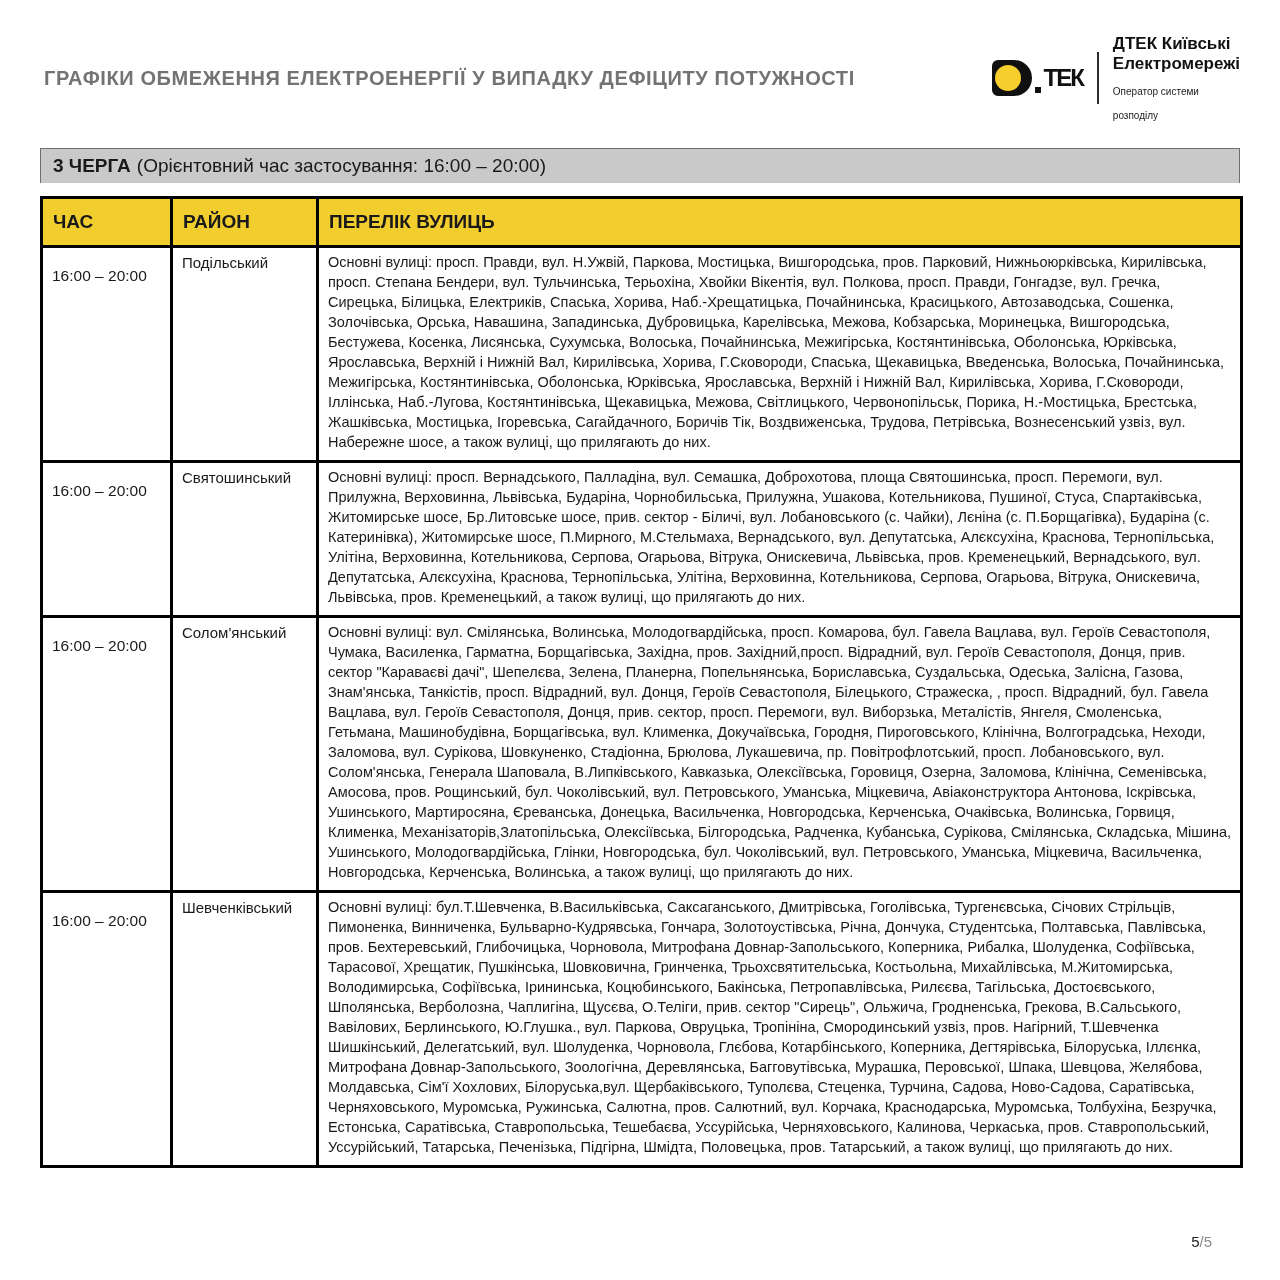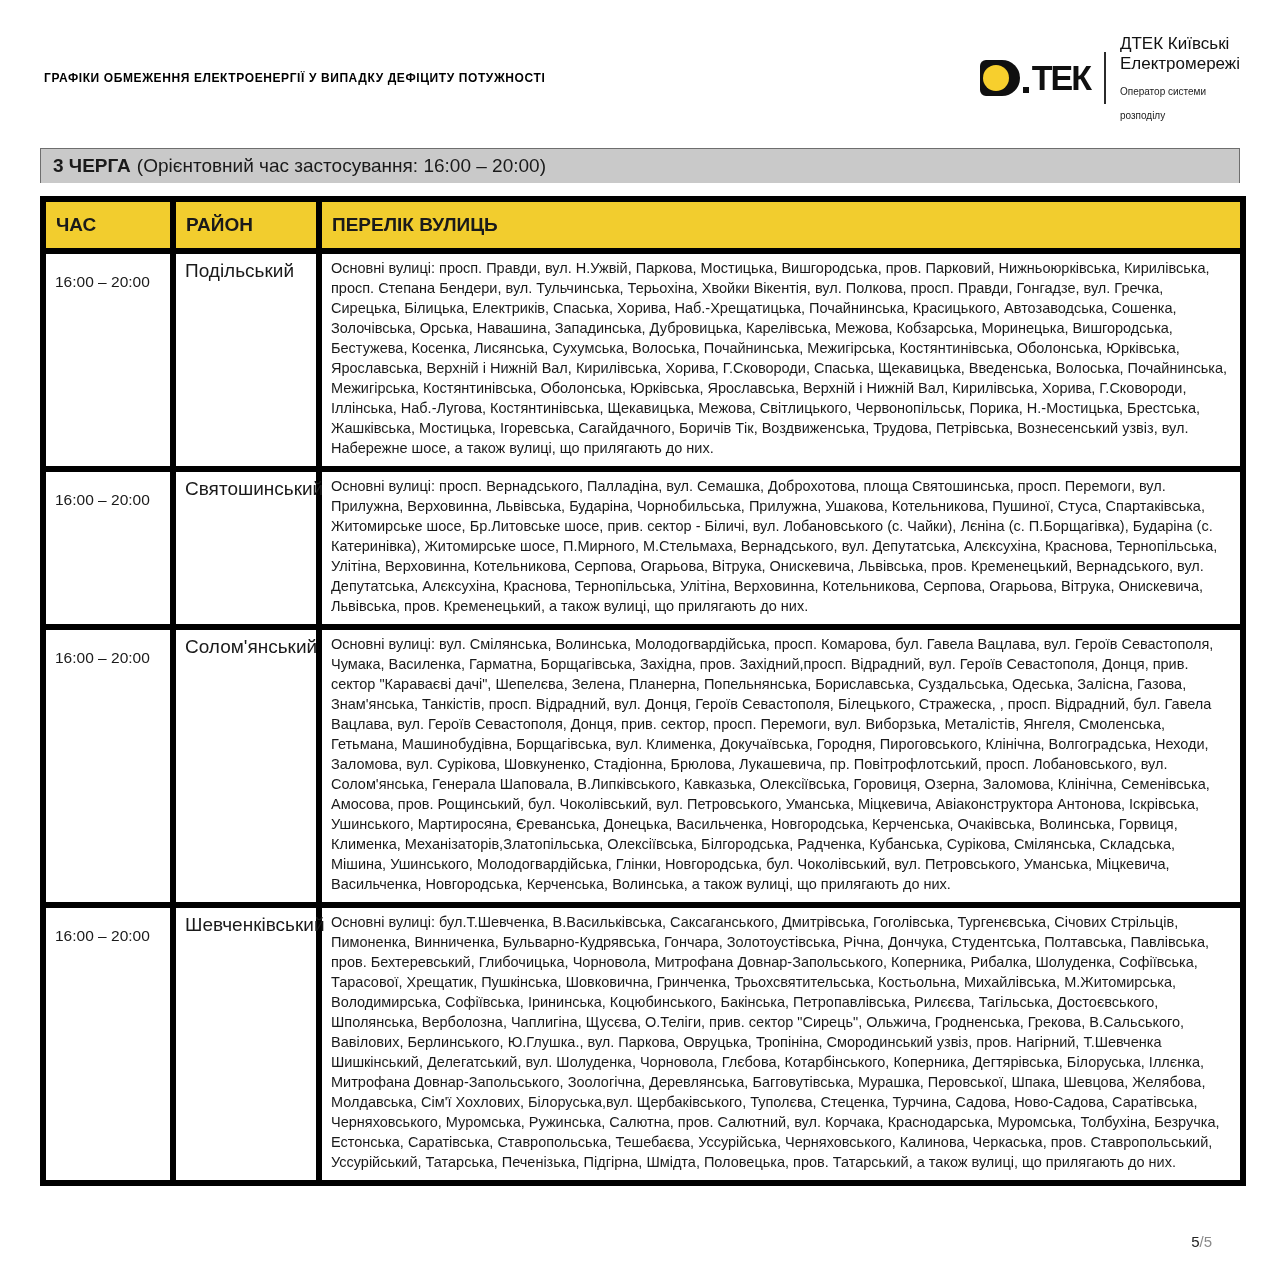--- a/index.html
+++ b/index.html
@@ -11,41 +11,41 @@
     overflow: hidden;
   }
   .page { position: relative; width: 1280px; height: 1280px; }
 
   
   .top-header {
     position: absolute; top: 38px; left: 44px; right: 40px; height: 80px;
     display: flex; justify-content: space-between; align-items: center;
   }
   .doc-title {
-    font-size: 12px; font-weight: 600; letter-spacing: 0.6px;
-    color: #000000; text-transform: uppercase;
+    font-size: 20px; font-weight: 600; letter-spacing: 0.6px;
+    color: #737373; text-transform: uppercase;
   }
   .logo-block { display: flex; align-items: center; gap: 14px; }
   .logo-mark { display: flex; align-items: center; height: 44px; }
   .logo-d {
     position: relative; width: 40px; height: 36px; background: #101010;
     border-radius: 6px 18px 18px 6px;
   }
   .logo-d::before {
     content: ""; position: absolute; left: 3px; top: 5px;
     width: 26px; height: 26px; border-radius: 50%;
     background: #f7cf2d;
   }
   .logo-dot { width: 6px; height: 6px; background: #101010; margin: 24px 3px 0 3px; }
   .logo-tek {
-    font-size: 34px; font-weight: 900; letter-spacing: -2px;
+    font-size: 24px; font-weight: 900; letter-spacing: -2px;
     color: #101010; line-height: 36px; transform: scaleY(1.02);
   }
   .logo-divider { width: 2px; height: 52px; background: #2b2b2b; }
-  .logo-text .company { font-size: 17px; font-weight: 400; line-height: 20px; color: #111; }
+  .logo-text .company { font-size: 17px; font-weight: 700; line-height: 20px; color: #111; }
   .logo-text .operator { font-size: 10px; line-height: 12px; color: #222; margin-top: 12px; }
 
   
   .queue-bar {
     position: absolute; top: 148px; left: 40px; right: 40px; height: 35px;
     background: #c9c9c9; border: 1px solid #6e6e6e; border-bottom: none;
     display: flex; align-items: center; padding: 0 12px;
     font-size: 19px;
   }
   .queue-label { font-weight: 700; margin-right: 6px; }
@@ -53,28 +53,28 @@
 
   
   table.schedule {
     position: absolute; top: 196px; left: 40px; width: 1200px;
     border-collapse: collapse; table-layout: fixed;
   }
   table.schedule col.c-time { width: 130px; }
   table.schedule col.c-district { width: 146px; }
   table.schedule col.c-streets { width: 924px; }
   table.schedule th, table.schedule td {
-    border: 6px solid #000000; vertical-align: top; text-align: left;
+    border: 3px solid #000000; vertical-align: top; text-align: left;
   }
   table.schedule thead th {
     background: #f2cd2e; font-size: 19px; font-weight: 700;
     padding: 12px 8px 12px 10px; text-transform: uppercase;
   }
   td.cell-time { font-size: 15.5px; padding: 19px 6px 6px 9px; white-space: nowrap; }
-  td.cell-district { font-size: 19px; padding: 6px 6px 6px 9px; }
+  td.cell-district { font-size: 15px; padding: 6px 6px 6px 9px; }
   td.cell-streets { font-size: 14.5px; line-height: 20px; padding: 4px 8px 8px 9px; }
   .lead-bold, .suffix-bold { font-weight: 400; }
 
   
   .page-footer {
     position: absolute; right: 68px; bottom: 30px;
     font-size: 15px;
   }
   .page-footer .pg-cur { color: #222; }
   .page-footer .pg-suf { color: #8a8a8a; }

